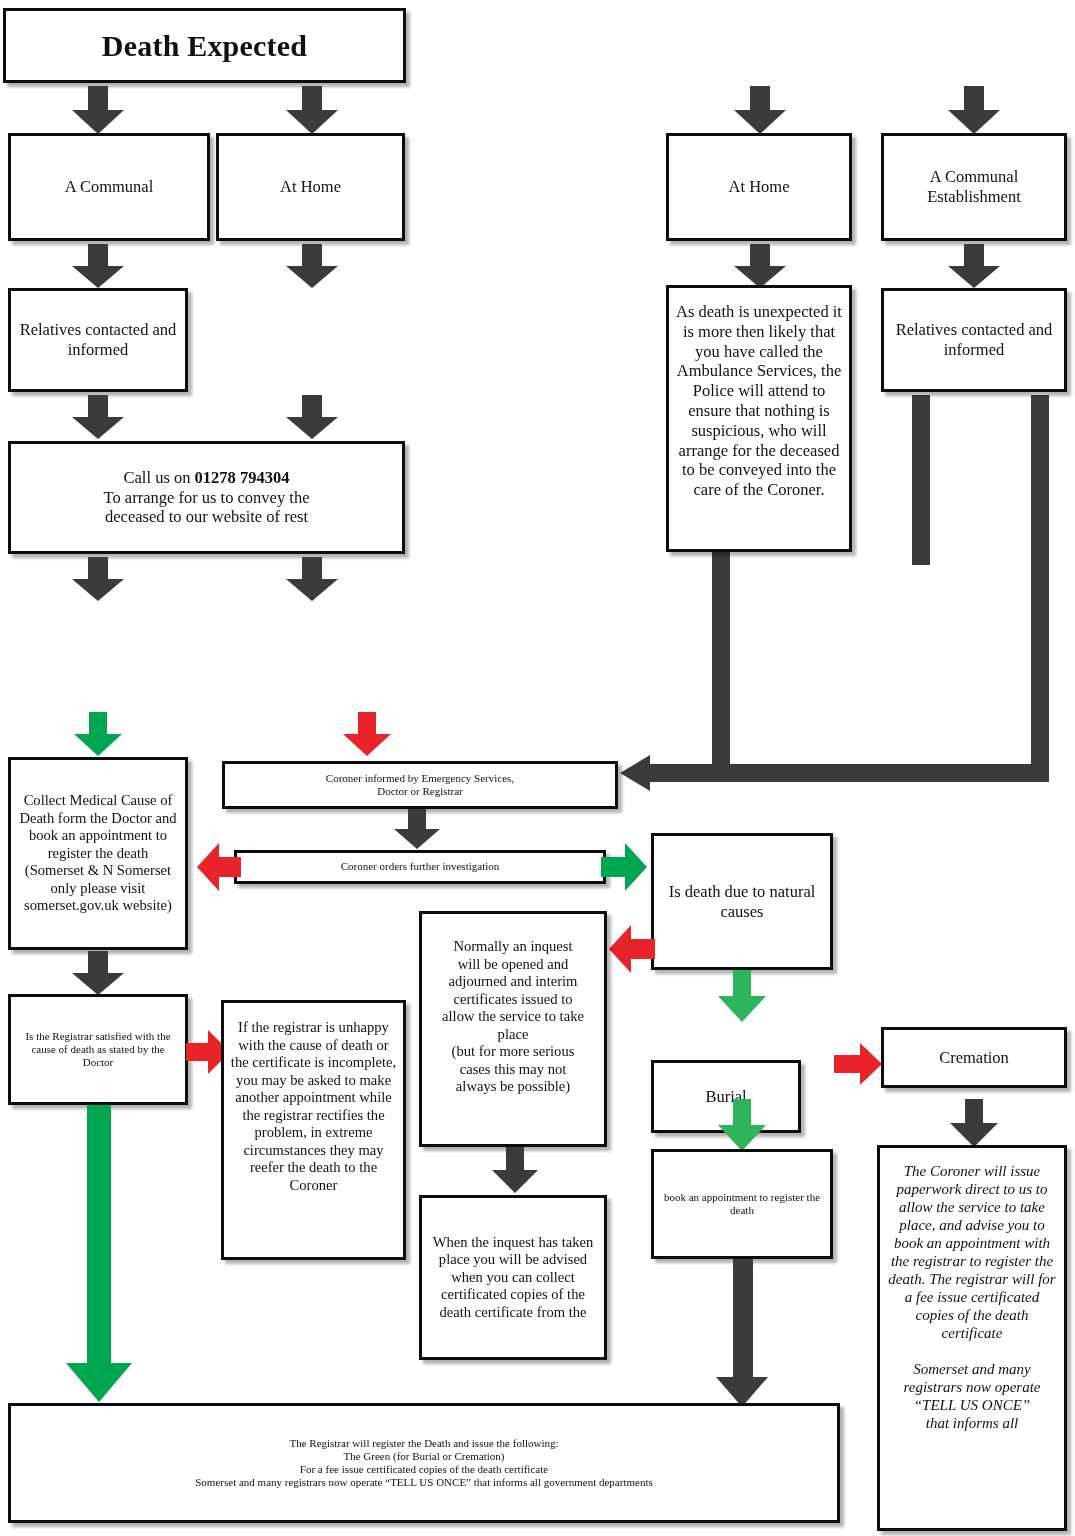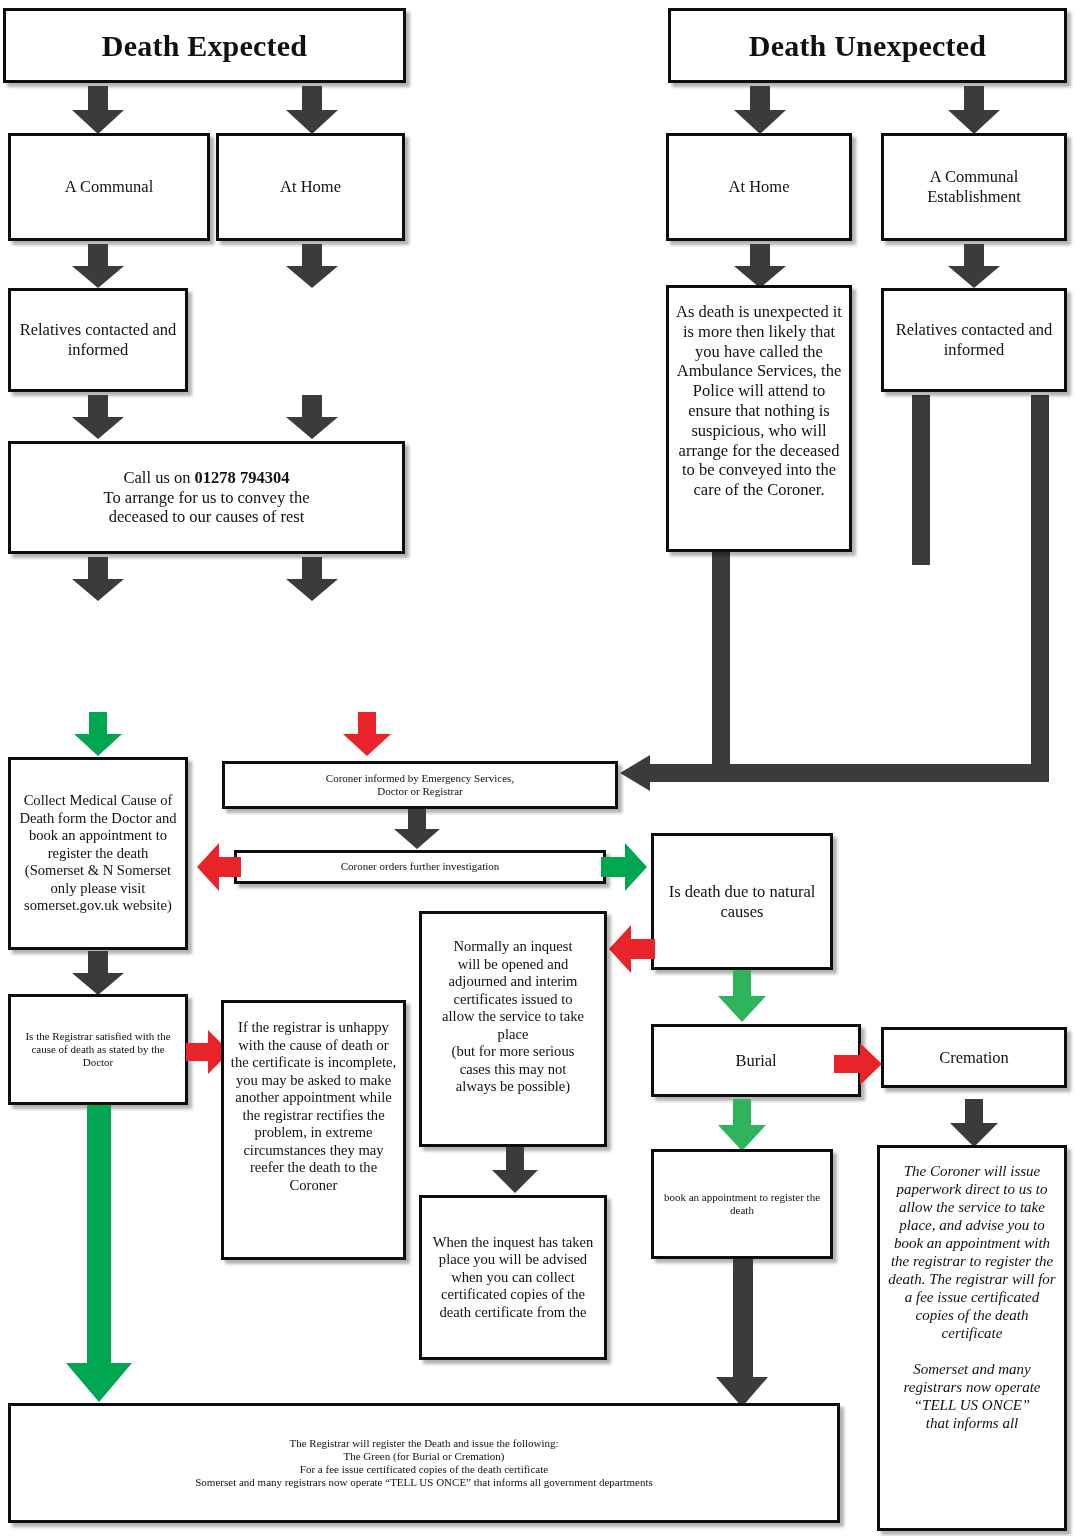--- a/index.html
+++ b/index.html
@@ -70,23 +70,20 @@
   <div class="arrow" style="left:620px; top:755px; width:30px; height:36px;">
     <svg width="30" height="36" viewBox="0 0 30 36">
       <polygon points="0,18 30,0 30,36" fill="#3b3b3b"></polygon>
     </svg>
   </div>
 
   <div class="box title-box" style="left:3px; top:8px; width:403px; height:75px;">
     <span class="txt">Death Expected</span>
   </div>
 
-  <div class="box title-box" style="left:668px; top:8px; width:399px; height:75px;">
-    <span class="txt">Death Unexpected</span>
-  </div>
 
   <div class="arrow" style="left:72px; top:86px; width:52px; height:48px;">
     <svg width="52" height="48" viewBox="0 0 52 48">
       <polygon points="16,0 36,0 36,24 52,24 26,48 0,24 16,24" fill="#3b3b3b"></polygon>
     </svg>
   </div>
   <div class="arrow" style="left:286px; top:86px; width:52px; height:48px;">
     <svg width="52" height="48" viewBox="0 0 52 48">
       <polygon points="16,0 36,0 36,24 52,24 26,48 0,24 16,24" fill="#3b3b3b"></polygon>
     </svg>
@@ -160,21 +157,21 @@
   <div class="arrow" style="left:286px; top:395px; width:52px; height:44px;">
     <svg width="52" height="44" viewBox="0 0 52 44">
       <polygon points="16,0 36,0 36,22 52,22 26,44 0,22 16,22" fill="#3b3b3b"></polygon>
     </svg>
   </div>
 
   <div class="box" style="left:8px; top:441px; width:397px; height:113px;">
     <span class="txt">
       <span>Call us on </span><b class="num">01278 794304</b><br>
       <span>To arrange for us to convey the</span><br>
-      <span>deceased to our causes of rest</span>
+      <span>deceased to our website of rest</span>
     </span>
   </div>
 
   <div class="arrow" style="left:72px; top:557px; width:52px; height:44px;">
     <svg width="52" height="44" viewBox="0 0 52 44">
       <polygon points="16,0 36,0 36,22 52,22 26,44 0,22 16,22" fill="#3b3b3b"></polygon>
     </svg>
   </div>
   <div class="arrow" style="left:286px; top:557px; width:52px; height:44px;">
     <svg width="52" height="44" viewBox="0 0 52 44">
@@ -286,21 +283,21 @@
   <div class="box xsmall" style="left:419px; top:1195px; width:188px; height:165px;">
     <span class="txt">When the inquest has taken place you will be advised when you can collect certificated copies of the death certificate from the</span>
   </div>
 
   <div class="arrow" style="left:718px; top:970px; width:48px; height:52px;">
     <svg width="48" height="52" viewBox="0 0 48 52">
       <polygon points="15,0 33,0 33,26 48,26 24,52 0,26 15,26" fill="#2eb55b"></polygon>
     </svg>
   </div>
 
-  <div class="box" style="left:651px; top:1024px; width:210px; height:73px;">
+  <div class="box" style="left:651px; top:1060px; width:150px; height:73px;">
     <span class="txt">Burial</span>
   </div>
 
   <div class="arrow" style="left:834px; top:1043px; width:48px; height:42px;">
     <svg width="48" height="42" viewBox="0 0 48 42">
       <polygon points="48,21 26,0 26,12 0,12 0,30 26,30 26,42" fill="#e8232a"></polygon>
     </svg>
   </div>
 
   <div class="box" style="left:881px; top:1027px; width:186px; height:61px;">

